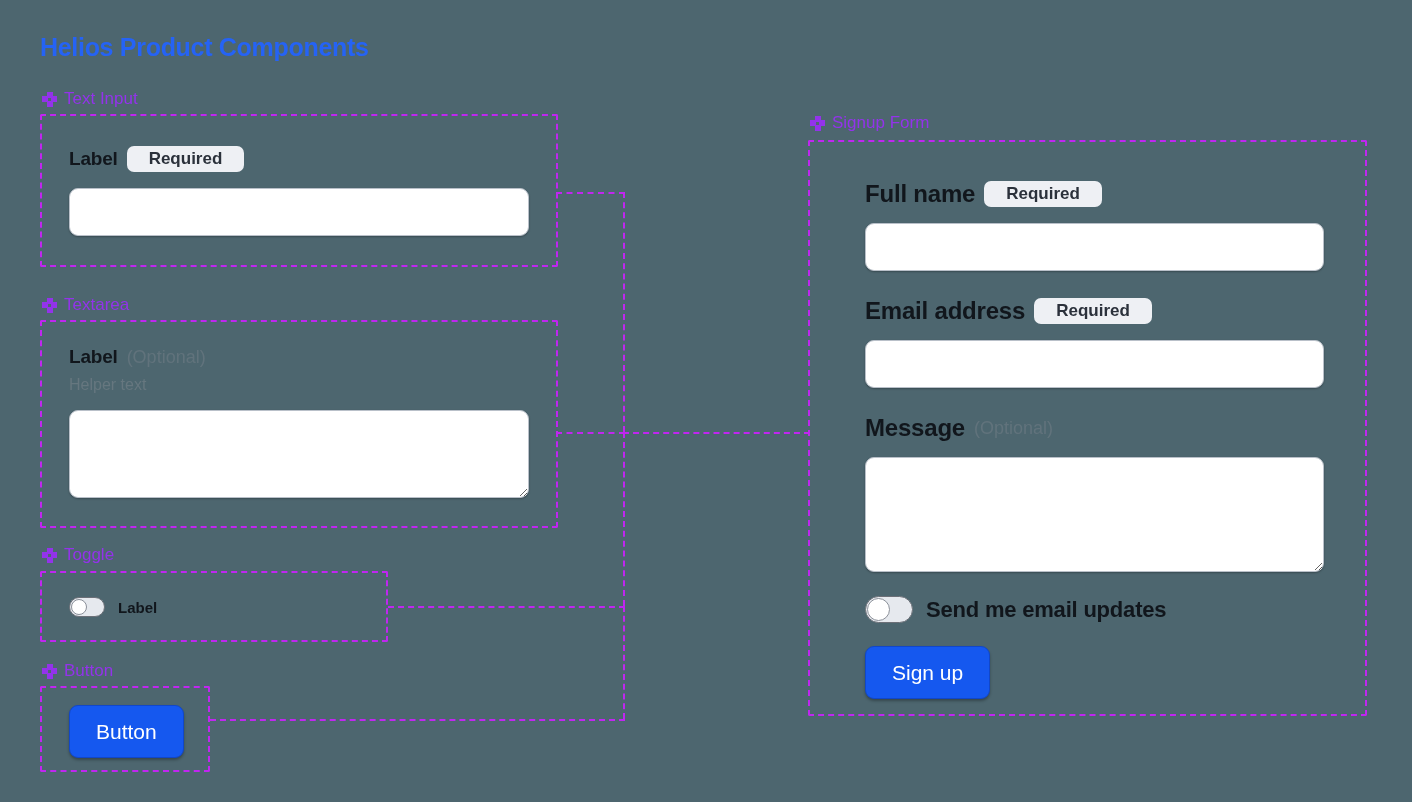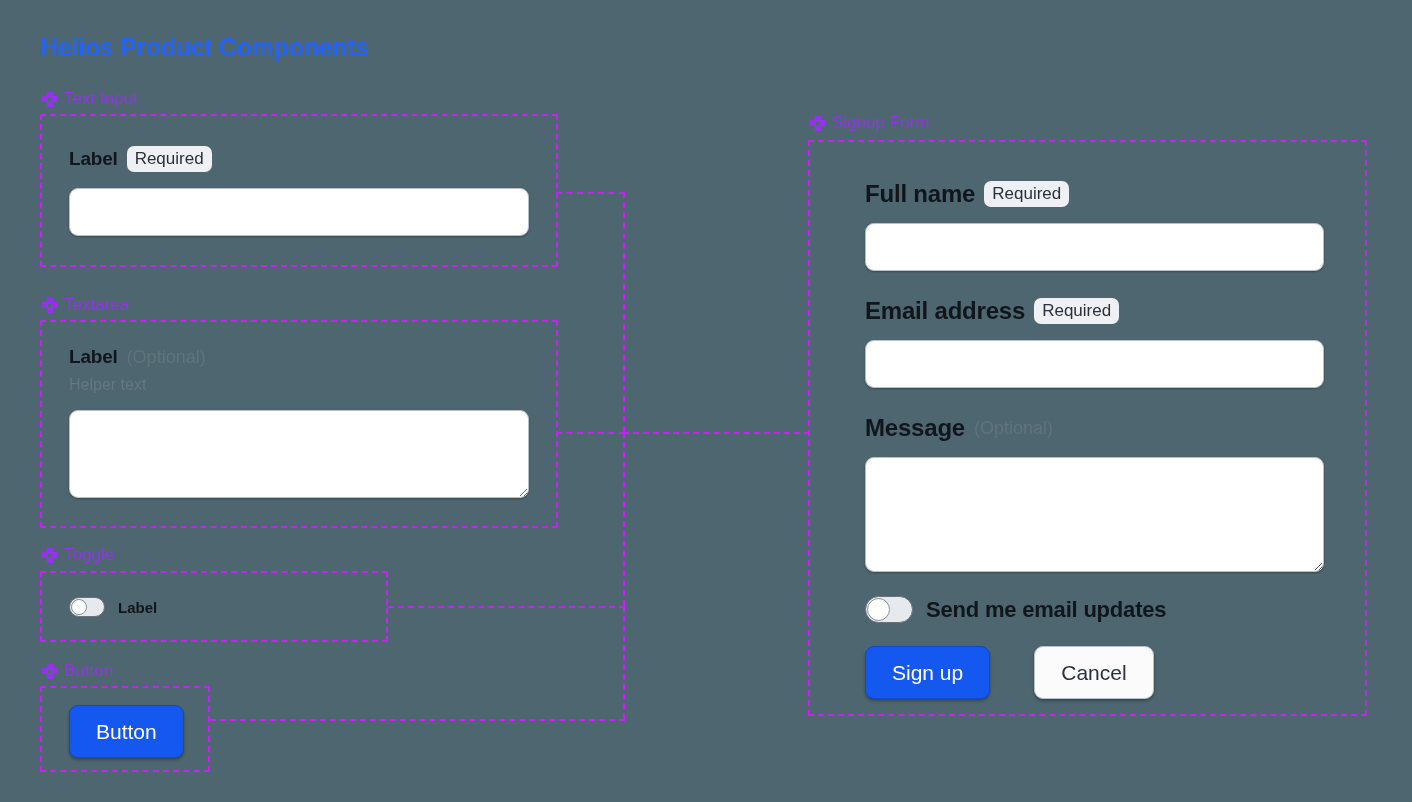--- a/index.html
+++ b/index.html
@@ -96,23 +96,23 @@
     color: #11161c;
     letter-spacing: -0.2px;
   }
   .field-label.lg { font-size: 24px; }
 
   .badge-required {
     display: inline-block;
     background: #eef0f4;
     color: #2b313b;
     border-radius: 7px;
-    padding: 3px 8px 4px;
+    padding: 3px 22px 4px;
     font-size: 17px;
-    font-weight: 400;
+    font-weight: 700;
     line-height: 1.12;
   }
   .optional-tag {
     font-size: 18px;
     font-weight: 400;
     color: #61737c;
   }
   .helper-text {
     font-size: 16px;
     color: #66777f;
@@ -369,19 +369,18 @@
 
       <div class="toggle-row" style="margin-top:24px;">
         <span class="toggle lg">
           <span class="knob"></span>
         </span>
         <span class="toggle-label lg">Send me email updates</span>
       </div>
 
       <div class="btn-row" style="margin-top:23px;">
         <button class="btn btn-primary">Sign up</button>
-        <button class="btn btn-secondary">Cancel</button>
       </div>
 
     </div>
   </div>
 
 </div>
 
 </body></html>

